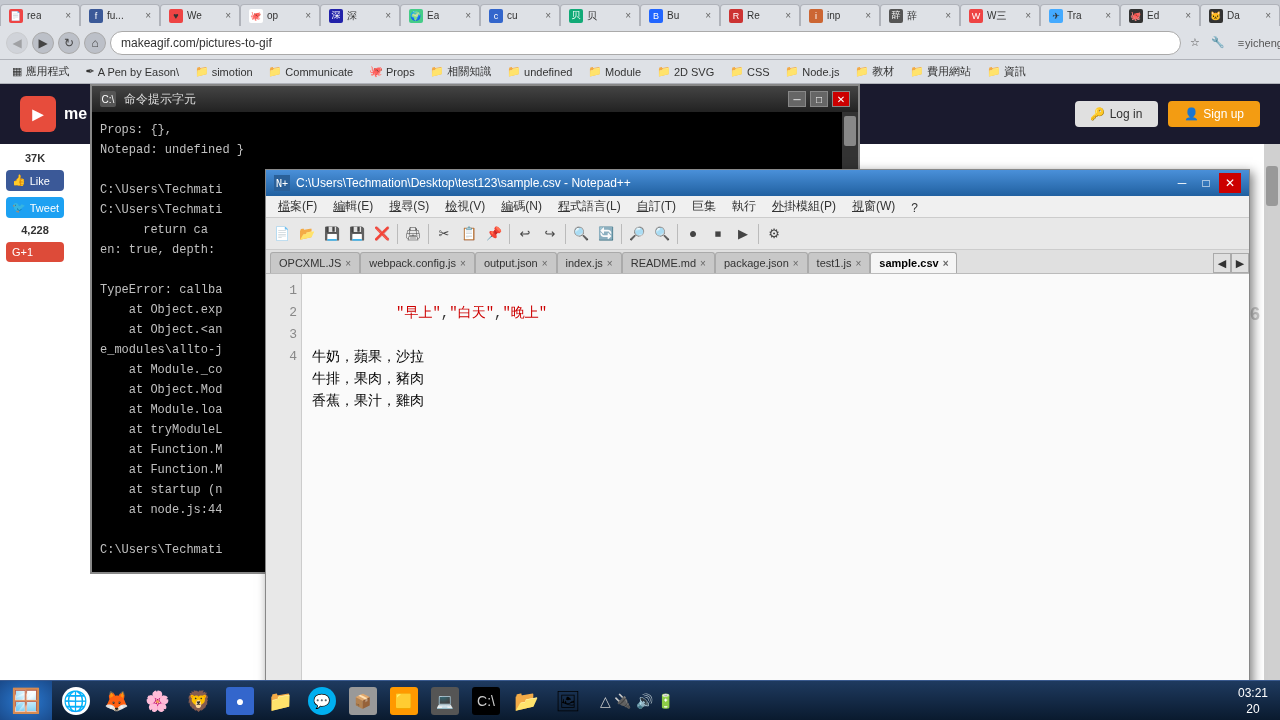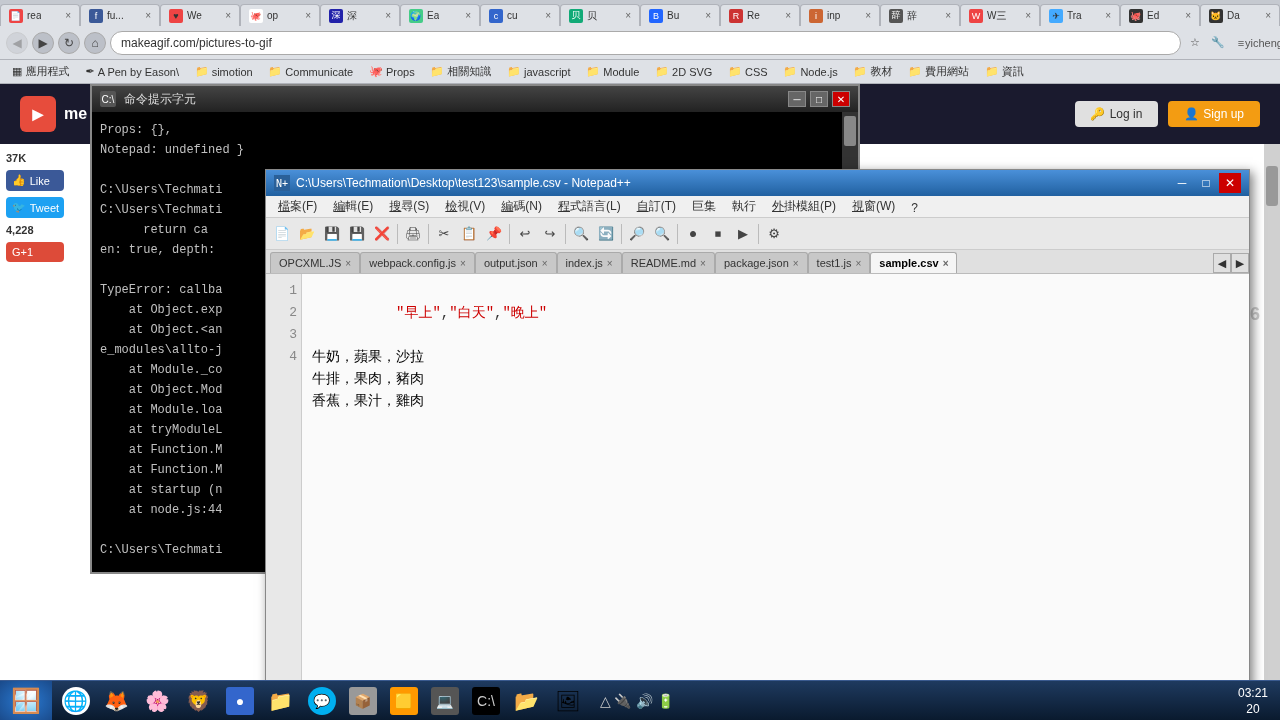--- a/index.html
+++ b/index.html
@@ -36,21 +36,21 @@
     .website-buttons { display: flex; gap: 10px; }
     .btn-login { background: #e0e0e0; color: #333; padding: 6px 16px; border-radius: 4px; font-size: 12px; cursor: pointer; display: flex; align-items: center; gap: 4px; }
     .btn-signup { background: #f39c12; color: white; padding: 6px 16px; border-radius: 4px; font-size: 12px; cursor: pointer; display: flex; align-items: center; gap: 4px; }
 
     
     .social-sidebar { position: absolute; left: 0; top: 60px; width: 70px; display: flex; flex-direction: column; gap: 6px; padding: 8px 6px; z-index: 2; }
     .social-btn { background: #3b5998; color: white; border-radius: 4px; padding: 4px 6px; font-size: 11px; display: flex; align-items: center; gap: 4px; cursor: pointer; }
     .social-btn.like { background: #3b5998; }
     .social-btn.tweet { background: #1da1f2; }
     .social-btn.gplus { background: #dd4b39; }
-    .social-count { font-size: 11px; color: #333; text-align: left; font-weight: bold; }
+    .social-count { font-size: 11px; color: #333; text-align: center; font-weight: bold; }
 
     
     .cmd-window { position: absolute; top: 0; left: 90px; width: 770px; height: 490px; background: #000; border: 2px solid #888; z-index: 30; }
     .cmd-titlebar { background: linear-gradient(to bottom, #444, #222); height: 26px; display: flex; align-items: center; padding: 0 8px; color: white; font-size: 12px; gap: 8px; }
     .cmd-title-icon { width: 16px; height: 16px; background: #555; border-radius: 2px; display: flex; align-items: center; justify-content: center; font-size: 9px; }
     .cmd-title-text { flex: 1; font-size: 12px; color: #ddd; }
     .cmd-controls { display: flex; gap: 4px; }
     .cmd-ctrl { width: 18px; height: 16px; background: #666; border: 1px solid #888; display: flex; align-items: center; justify-content: center; font-size: 10px; color: white; cursor: pointer; }
     .cmd-ctrl.close { background: #c00; }
     .cmd-body { background: #000; color: #c0c0c0; font-family: 'Courier New', monospace; font-size: 12px; padding: 8px; height: calc(100% - 26px); overflow: hidden; position: relative; }
@@ -231,21 +231,21 @@
     <div class="bookmark-item">
       <span>🐙</span>
       <span>Props</span>
     </div>
     <div class="bookmark-item">
       <span>📁</span>
       <span>相關知識</span>
     </div>
     <div class="bookmark-item">
       <span>📁</span>
-      <span>javascript</span>
+      <span>undefined</span>
     </div>
     <div class="bookmark-item">
       <span>📁</span>
       <span>Module</span>
     </div>
     <div class="bookmark-item">
       <span>📁</span>
       <span>2D SVG</span>
     </div>
     <div class="bookmark-item">

